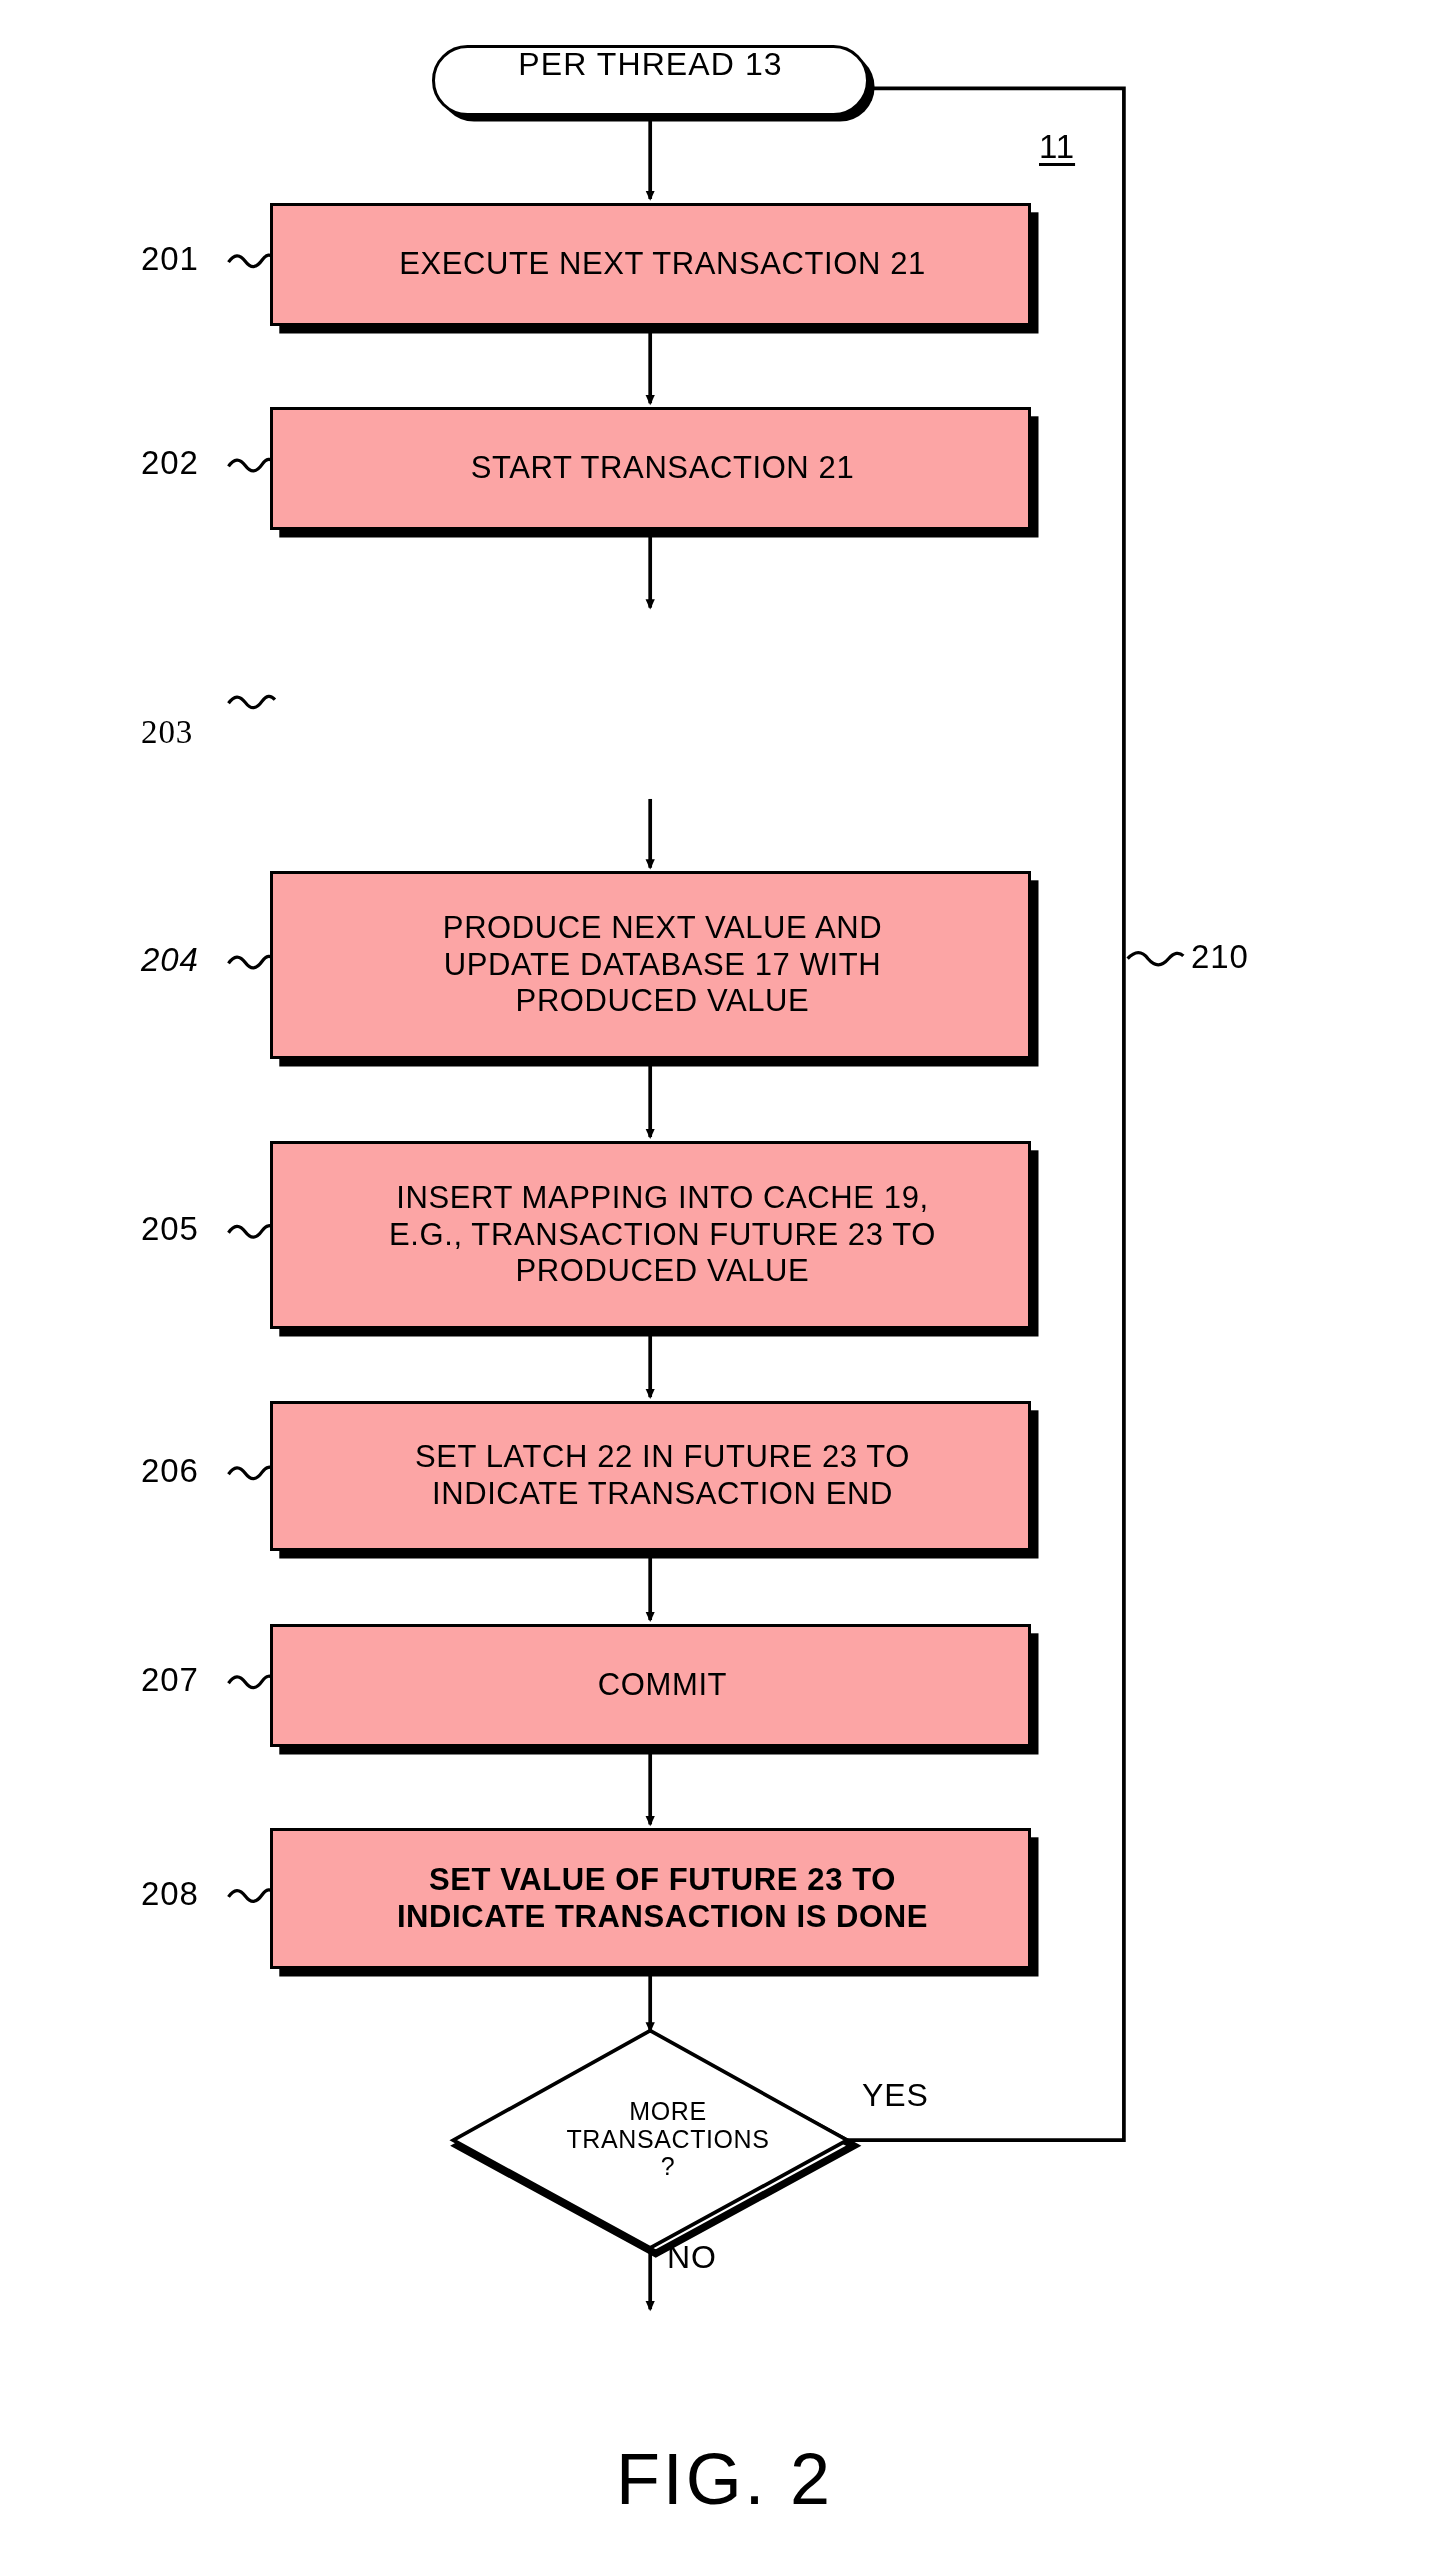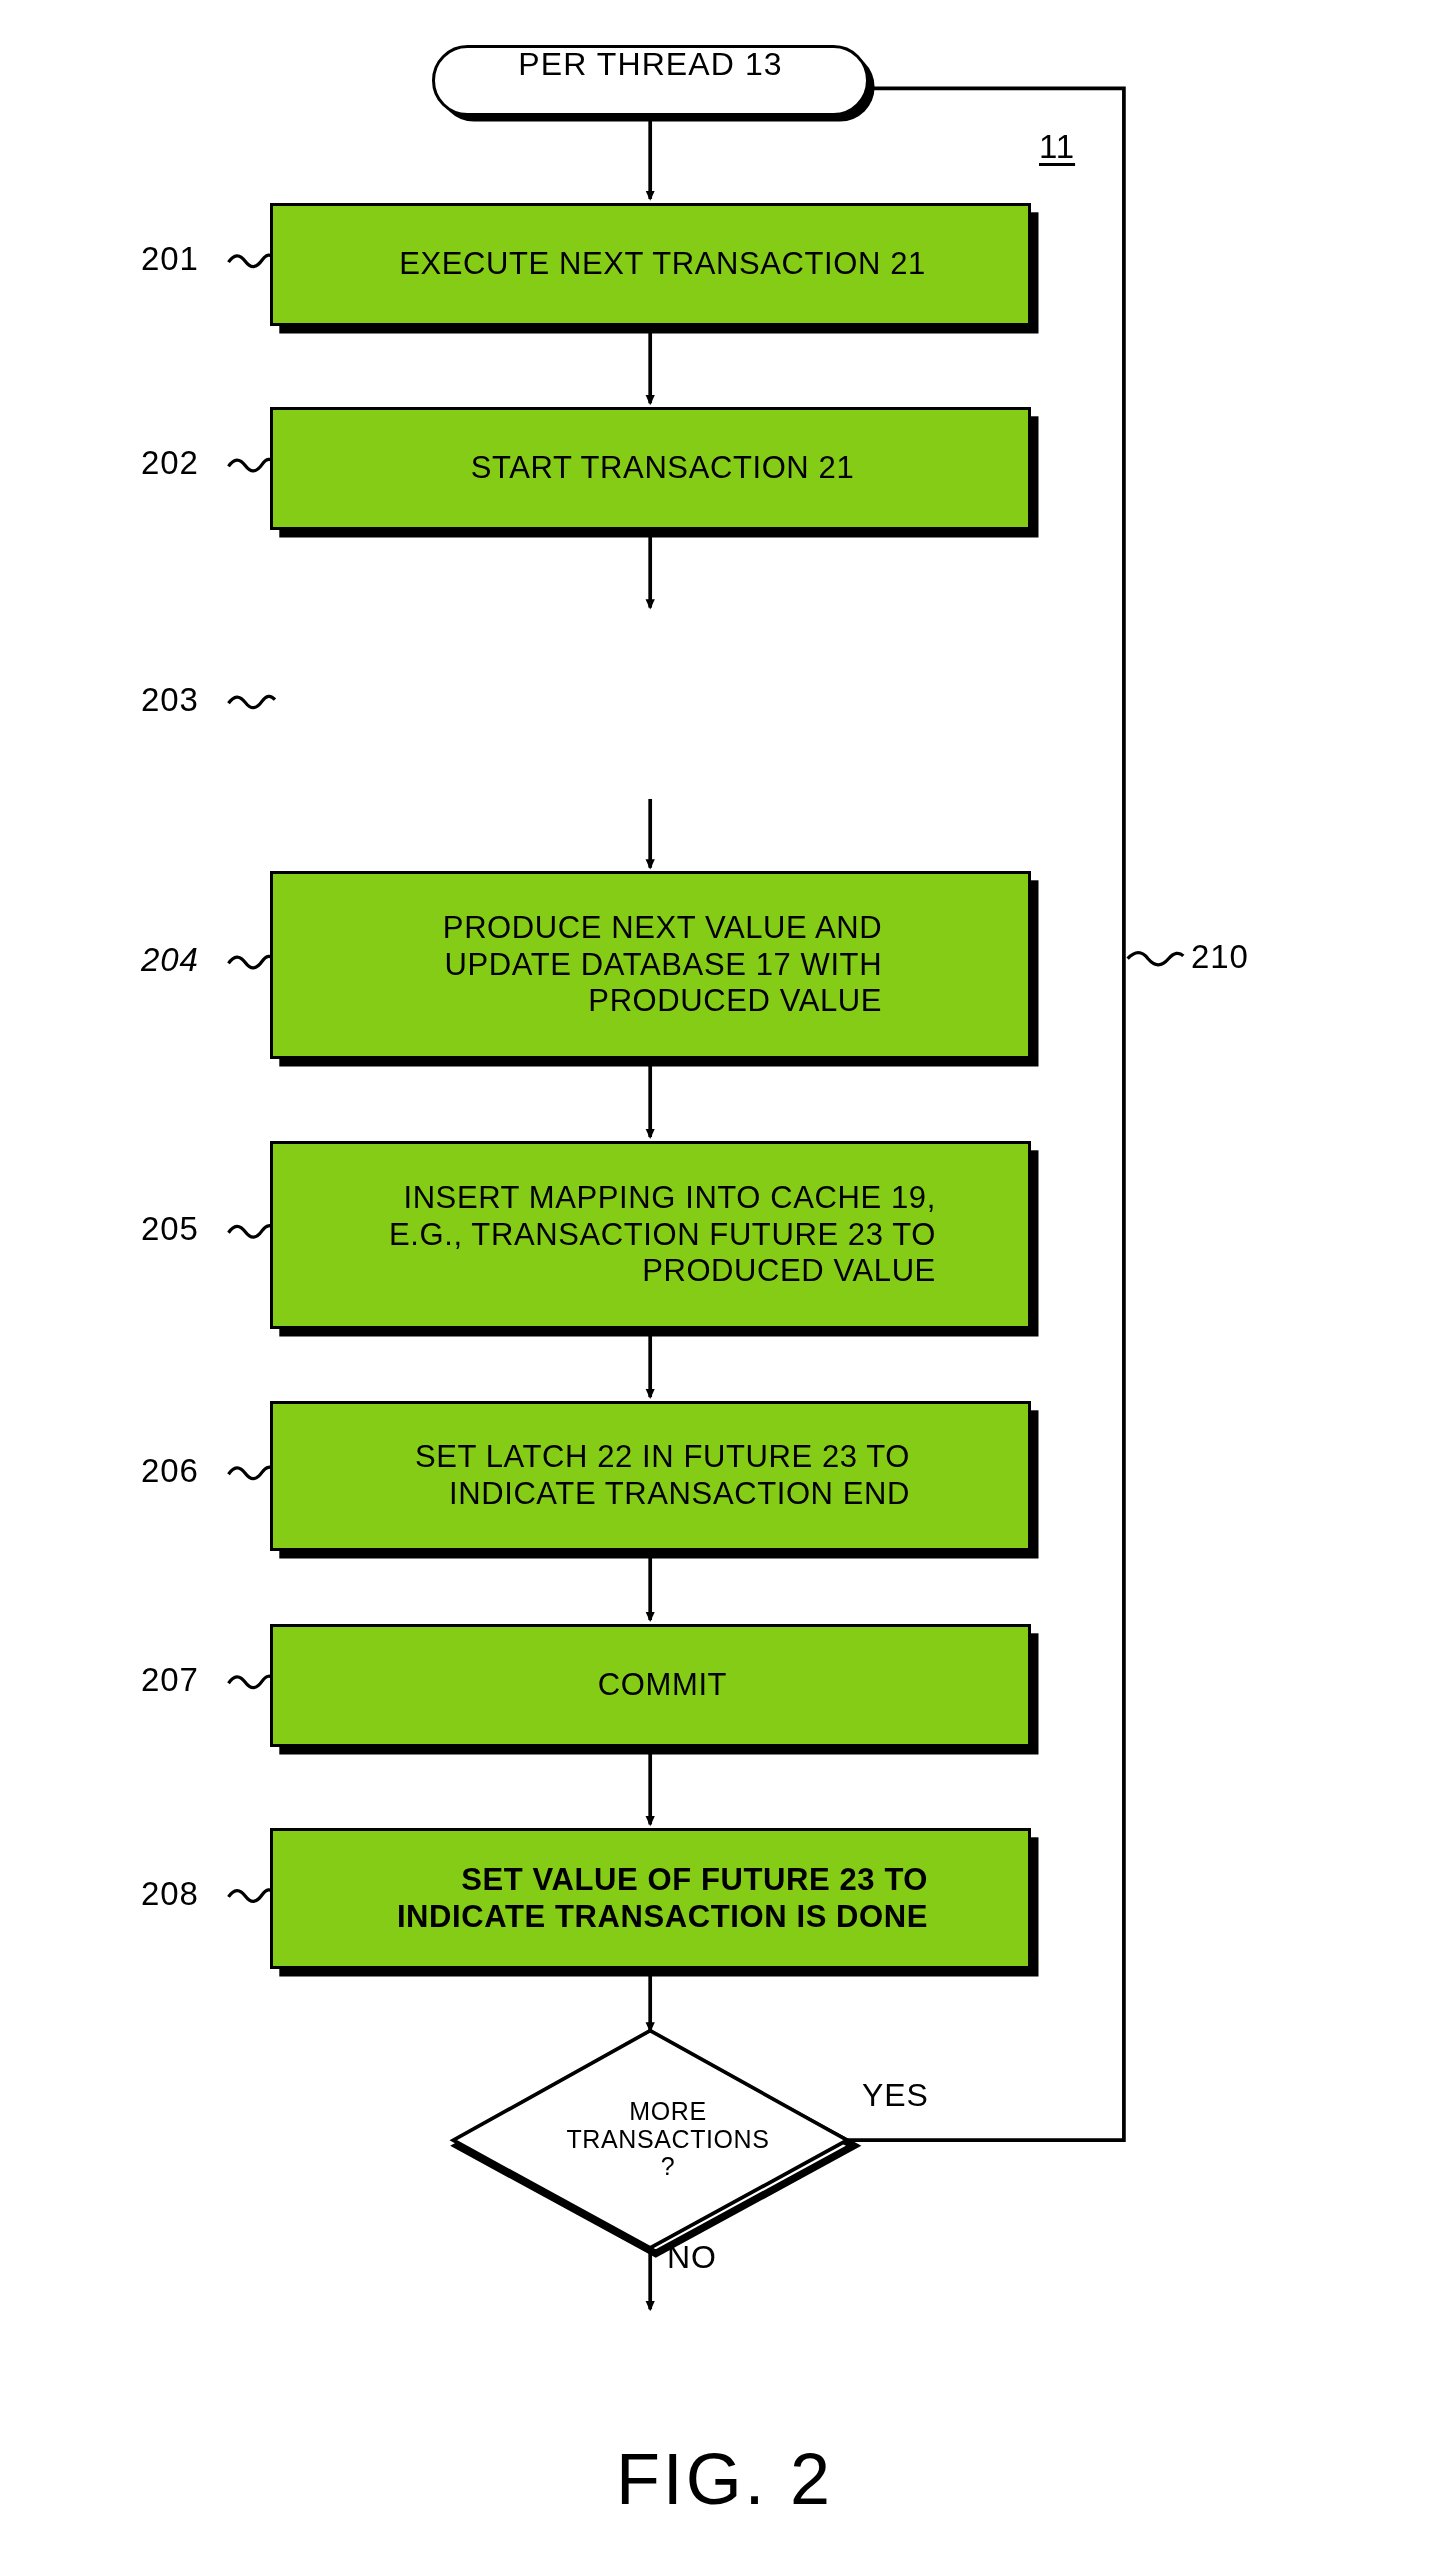--- a/index.html
+++ b/index.html
@@ -50,25 +50,25 @@
     letter-spacing: 1.1px;
     white-space: nowrap;
     line-height: 1;
   }
 
   
   .process {
     position: absolute;
     box-sizing: border-box;
     border: 3.7px solid #000;
-    background: #84cc16;
+    background: #fca5a5;
     display: flex;
     align-items: center;
     justify-content: center;
-    text-align: right;
+    text-align: center;
     box-shadow: 8.4px 8.4px 0 -0.9px #000;
     padding-left: 24px;
   }
   .process .label {
     font-size: 31px;
     line-height: 1.18;
     letter-spacing: 0.6px;
     padding: 0 13px;
     white-space: pre-line;
   }
@@ -184,21 +184,21 @@
   <div class="process" id="step-201" style="left:270px; top:203px; width:761px; height:123px;">
     <span class="label">EXECUTE NEXT TRANSACTION 21</span>
   </div>
   <div class="ref-num" style="left:141px; top:242px;">201</div>
 
   <div class="process" id="step-202" style="left:270px; top:407px; width:761px; height:123px;">
     <span class="label">START TRANSACTION 21</span>
   </div>
   <div class="ref-num" style="left:141px; top:446px;">202</div>
 
-  <div class="ref-num" style="left:141px; top:683px;">203</div>
+  <div class="ref-num" style="left:141px; top:716px;font-family:Liberation Serif, serif;">203</div>
 
   <div class="process" id="step-204" style="left:270px; top:871px; width:761px; height:188px;">
     <span class="label">PRODUCE NEXT VALUE AND
 UPDATE DATABASE 17 WITH
 PRODUCED VALUE</span>
   </div>
   <div class="ref-num" style="left:141px; top:943px;font-style:italic;">204</div>
 
   <div class="ref-num" style="left:1191px; top:940px;">210</div>
 

